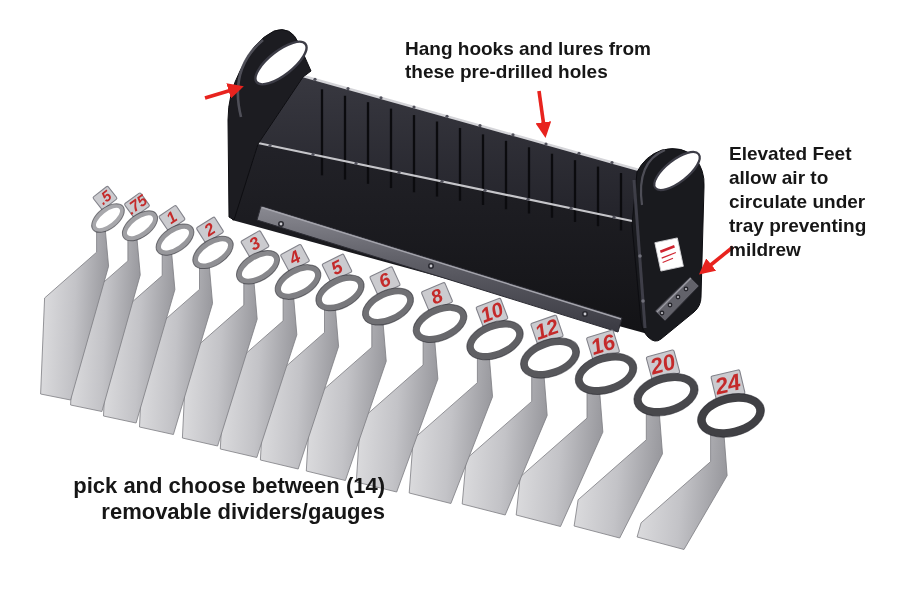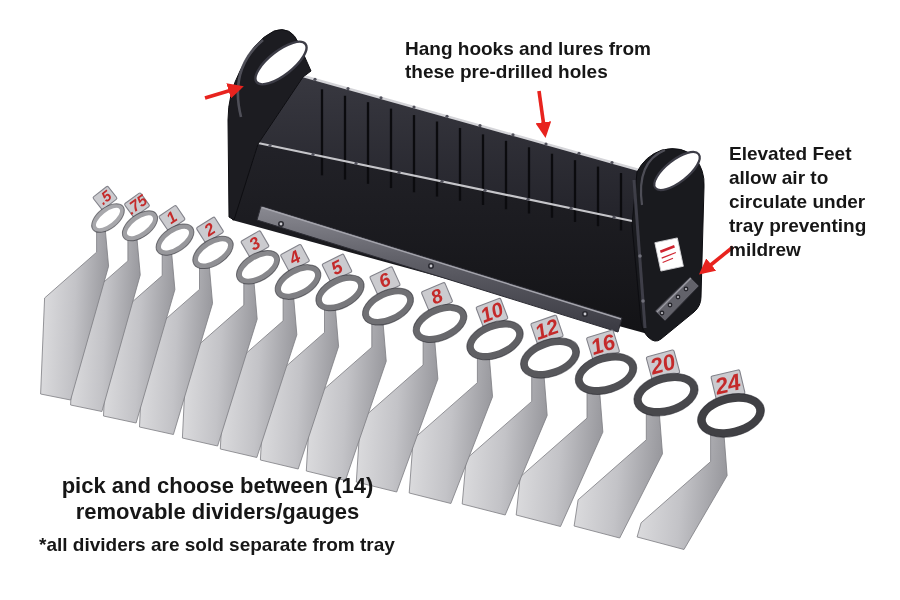--- a/index.html
+++ b/index.html
@@ -12,21 +12,21 @@
   .stage svg{position:absolute;left:0;top:0;}
   .ann{
     position:absolute;
     white-space:pre-line;
     font-weight:bold;
     color:var(--txt,#161616);
   }
   .ann-cnc{left:66px;top:66px;font-size:20px;line-height:28px;}
   .ann-hang{left:405px;top:37px;font-size:19px;line-height:23px;}
   .ann-feet{left:729px;top:142px;font-size:19px;line-height:24px;width:150px;}
-  .ann-pick{left:50px;top:473px;width:335px;text-align:center;font-size:22px;line-height:26px;}
+  .ann-pick{left:50px;top:473px;width:335px;text-align:right;font-size:22px;line-height:26px;}
   .ann-disc{left:39px;top:534px;font-size:19px;}
   .tag-num{font-style:italic;font-weight:bold;font-family:"Liberation Sans",sans-serif;}
 </style>
 </head>
 <body>
 
 <div class="stage">
 
   <svg width="900" height="600" viewBox="0 0 900 600">
     <defs>
@@ -289,14 +289,13 @@
 
   <div class="ann ann-feet">Elevated Feet
 allow air to
 circulate under
 tray preventing
 mildrew</div>
   <div class="ann ann-hang">Hang hooks and lures from
 these pre-drilled holes</div>
   <div class="ann ann-pick">pick and choose between (14)
 removable dividers/gauges</div>
-  <div class="ann ann-disc">*all dividers are sold separate from tray</div>
 </div>
 
 </body></html>

